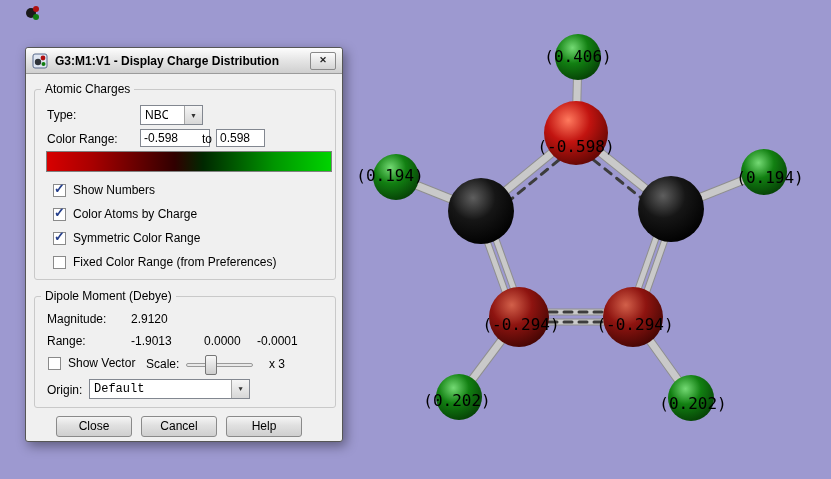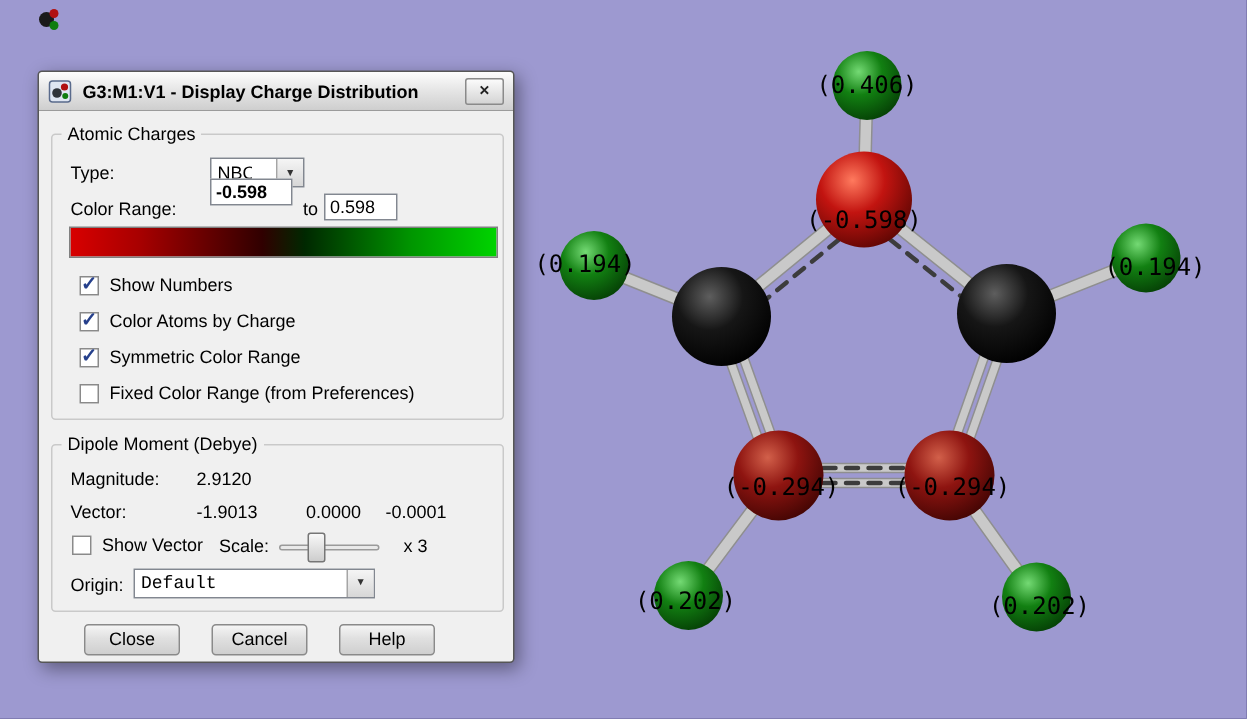--- a/index.html
+++ b/index.html
@@ -79,21 +79,21 @@
   .slider-track {
     position:absolute; left:160px; top:315px; width:67px; height:4px;
     background:#e9e9e9; border:1px solid #9a9a9a; border-radius:2px; box-sizing:border-box;
   }
   .slider-thumb {
     position:absolute; left:179px; top:307px; width:10px; height:18px;
     background:linear-gradient(#f8f8f8,#cdcdcd); border:1px solid #767676; border-radius:2px;
   }
 
   .btn {
-    position:absolute; top:368px; width:64px; height:21px;
+    position:absolute; top:368px; width:76px; height:21px;
     background:linear-gradient(#f5f5f5,#e0e0e0 45%,#cfcfcf);
     border:1px solid #8a8a8a; border-radius:3px;
     font-size:12px; text-align:center; line-height:19px; box-sizing:border-box;
   }
 </style>
 </head>
 <body>
 
 <div class="screen">
 
@@ -192,21 +192,21 @@
     <div class="group" style="left:8px; top:41px; width:300px; height:189px;"></div>
     <span class="group-label" style="left:15px; top:34px;">Atomic Charges</span>
 
     <span class="field-label" style="left:21px; top:60px;">Type:</span>
     <div class="combo" style="left:114px; top:57px; width:63px;gap:16px;">
       <span class="combo-value">NBO</span>
       <span class="combo-arrow">▼</span>
     </div>
 
     <span class="field-label" style="left:21px; top:84px;">Color Range:</span>
-    <input class="text-input" style="left: 114px; top: 71px; width: 55px; font-weight: bold;" value="-0.598">
+    <input class="text-input" style="left: 114px; top: 81px; width: 70px;" value="-0.598">
     <span class="field-label" style="left:176px; top:84px;">to</span>
     <input class="text-input" style="left: 190px; top: 81px; width: 49px;" value="0.598">
 
     <div class="gradient-bar" id="gradient-bar" style="background: linear-gradient(to right, rgb(216, 0, 0) 0%, rgb(168, 0, 0) 16%, rgb(48, 0, 0) 45%, rgb(0, 40, 0) 55%, rgb(0, 150, 0) 80%, rgb(0, 212, 0) 100%);"></div>
 
     <div class="check-row" style="left:27px; top:135px;">
       <span class="checkbox" data-checked="true">
         <span class="mark">✓</span>
       </span>
       <span class="check-label">Show Numbers</span>
@@ -229,21 +229,21 @@
       </span>
       <span class="check-label">Fixed Color Range (from Preferences)</span>
     </div>
 
     <div class="group" style="left:8px; top:248px; width:300px; height:110px;"></div>
     <span class="group-label" style="left:15px; top:241px;">Dipole Moment (Debye)</span>
 
     <span class="field-label" style="left:21px; top:264px;">Magnitude:</span>
     <span class="value-text" style="left:105px; top:264px;">2.9120</span>
 
-    <span class="field-label" style="left:21px; top:286px;">Vector:</span>
+    <span class="field-label" style="left:21px; top:286px;">Range:</span>
     <span class="value-text" style="left:105px; top:286px;">-1.9013</span>
     <span class="value-text" style="left:178px; top:286px;">0.0000</span>
     <span class="value-text" style="left:231px; top:286px;">-0.0001</span>
 
     <div class="check-row" style="left:22px; top:308px;">
       <span class="checkbox" data-checked="false">
         
       </span>
       <span class="check-label">Show Vector</span>
     </div>

